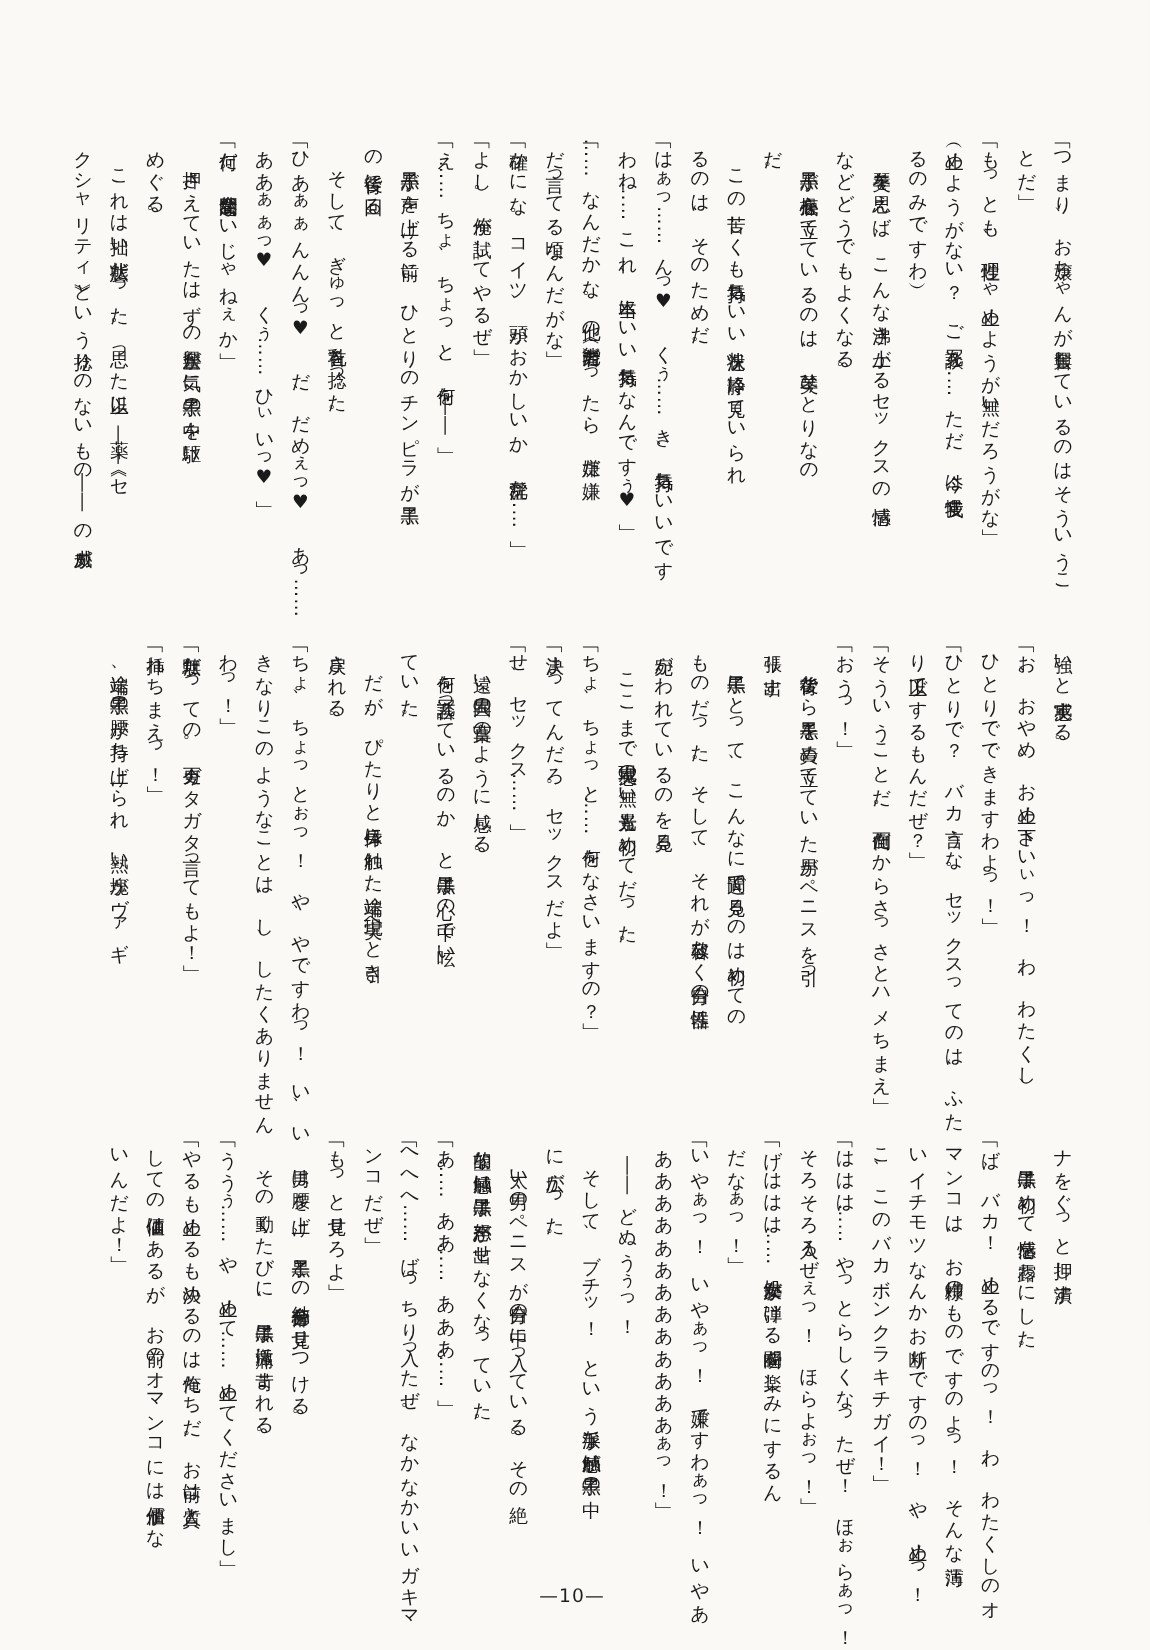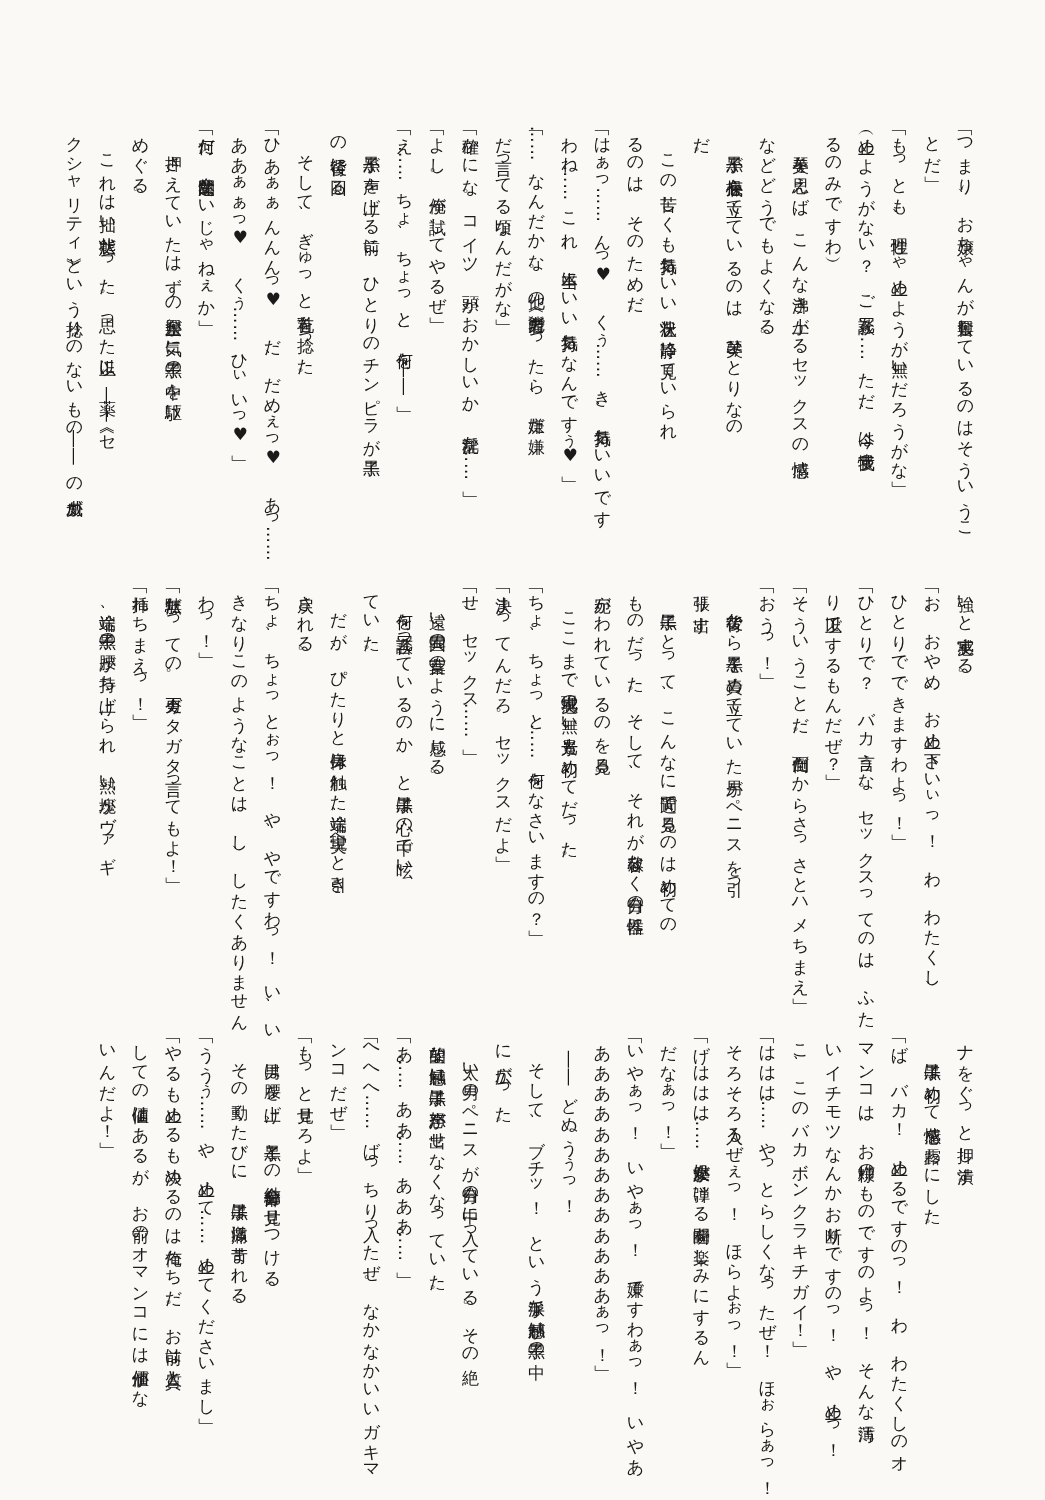--- a/index.html
+++ b/index.html
@@ -137,14 +137,15 @@
       <p class="col">ンコだぜ」</p>
       <p class="col">「もっと見せろよ」</p>
       <p class="col">　男は腰を上げ、黒子との結合部分を見せつける。</p>
       <p class="col">　その動くたびに、黒子は激痛に苛まれる。</p>
       <p class="col">「ううぅ……や、止めて……止めてくださいまし」</p>
       <p class="col">「やるも止めるも決めるのは俺たちだ。お前は人質と</p>
       <p class="col">しての価値はあるが、お前のオマンコには価値がな</p>
       <p class="col">いんだよ！」</p>
     </div>
 
+  <div class="page-number">—10—</div>
 
 </div>
 
 </body></html>

